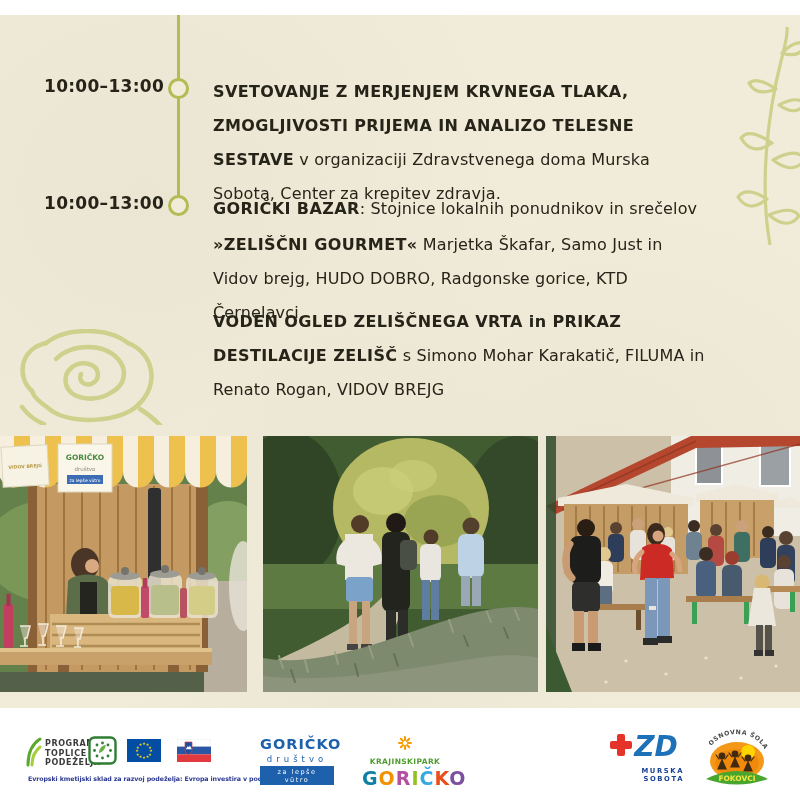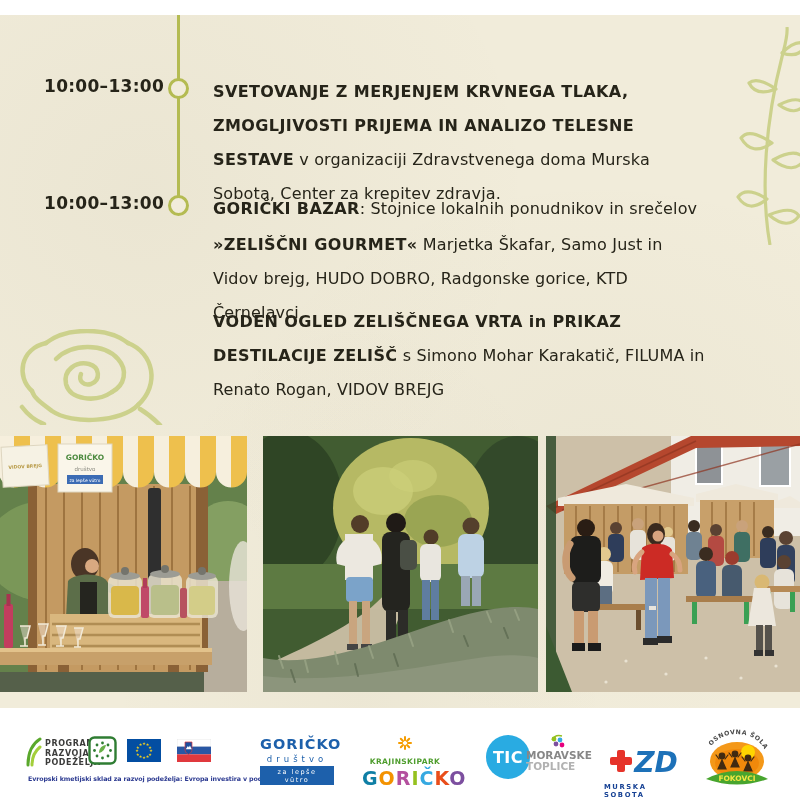--- a/index.html
+++ b/index.html
@@ -54,21 +54,21 @@
   .lg-park .gl span:nth-child(3){color:#b4509e;}
   .lg-park .gl span:nth-child(4){color:#95c11f;}
   .lg-park .gl span:nth-child(5){color:#36a9e1;}
   .lg-park .gl span:nth-child(6){color:#e94e1b;}
   .lg-park .gl span:nth-child(7){color:#7c4f9f;}
   .lg-tic{left:486px;top:24px;width:96px;height:52px;}
   .lg-tic .circle{position:absolute;left:0;top:3px;width:44px;height:44px;border-radius:50%;background:#29abe2;color:#fff;font-weight:700;font-size:16px;display:flex;align-items:center;justify-content:center;letter-spacing:.5px;}
   .lg-tic .grapes{position:absolute;left:56px;top:2px;}
   .lg-tic .mt{position:absolute;left:40px;top:18px;font-weight:700;font-size:10.5px;line-height:11px;}
   .lg-tic .mt .l1{color:#878787;} .lg-tic .mt .l2{color:#b2b2b2;}
-  .lg-zd{left:604px;top:41px;width:80px;text-align:left;}
+  .lg-zd{left:604px;top:25px;width:80px;text-align:right;}
   .lg-zd .row{display:flex;align-items:center;justify-content:center;gap:2px;}
   .lg-zd .zd{font-size:28px;font-weight:700;font-style:italic;color:#1d71b8;line-height:28px;}
   .lg-zd .ms{margin-top:6px;font-size:6.8px;font-weight:700;letter-spacing:1.6px;color:#164194;}
   .lg-fokovci{left:700px;top:15px;}
 </style>
 </head>
 <body>
 
 <div class="poster">
 
@@ -432,21 +432,21 @@
   <div class="footer">
 
     <div class="lg-prp-icon">
       <svg width="18" height="30" viewBox="0 0 18 30">
         <path d="M4,28 C4,16 8,7 16,2" fill="none" stroke="#5aa82c" stroke-width="3" stroke-linecap="round"></path>
         <path d="M8,28 C8,20 11,14 16,10" fill="none" stroke="#a3cf3b" stroke-width="3" stroke-linecap="round"></path>
       </svg>
     </div>
     <div class="lg-prp-text">
       <div>PROGRAM</div>
-      <div>RAZVOJA</div>
+      <div>TOPLICE</div>
       <div>PODEŽELJA</div>
     </div>
 
     <div class="lg-leader">
       <svg width="29" height="30" viewBox="0 0 29 30">
         <rect x="1.5" y="1.5" width="26" height="26" rx="5" fill="#ffffff" stroke="#2f7d33" stroke-width="2.4"></rect>
         <g fill="#2f7d33">
           <circle cx="14.5" cy="7" r="1.4"></circle>
             <circle cx="20" cy="9" r="1.4"></circle>
             <circle cx="22.5" cy="14.5" r="1.4"></circle>
@@ -512,36 +512,20 @@
               <line x1="11.2" y1="2.8" x2="9" y2="5"></line>
                 <line x1="5" y1="9" x2="2.8" y2="11.2"></line>
             </g>
           </svg>
         </span>
         <span class="kp">KRAJINSKIPARK</span>
       </div>
       <div class="gl"><span>G</span><span>O</span><span>R</span><span>I</span><span>Č</span><span>K</span><span>O</span></div>
     </div>
 
-    <div class="lg-tic">
-      <div class="circle">TIC</div>
-      <div class="grapes">
-        <svg width="26" height="16" viewBox="0 0 26 16">
-          <path d="M10,6 C12,2 16,1 20,2" fill="none" stroke="#95c11f" stroke-width="1.4"></path>
-          <circle cx="12" cy="5" r="2.4" fill="#95c11f"></circle>
-          <circle cx="18" cy="6" r="2.4" fill="#36a9e1"></circle>
-          <circle cx="14" cy="10" r="2.4" fill="#7c4f9f"></circle>
-          <circle cx="20" cy="11" r="2.4" fill="#e6007e"></circle>
-        </svg>
-      </div>
-      <div class="mt">
-        <div class="l1">MORAVSKE</div>
-        <div class="l2">TOPLICE</div>
-      </div>
-    </div>
 
     <div class="lg-zd">
       <div class="row">
         <span>
           <svg width="22" height="22" viewBox="0 0 22 22">
             <rect x="7" y="0" width="8" height="22" rx="2" fill="#e6332a"></rect>
             <rect x="0" y="7" width="22" height="8" rx="2" fill="#e6332a"></rect>
           </svg>
         </span>
         <span class="zd">ZD</span>

